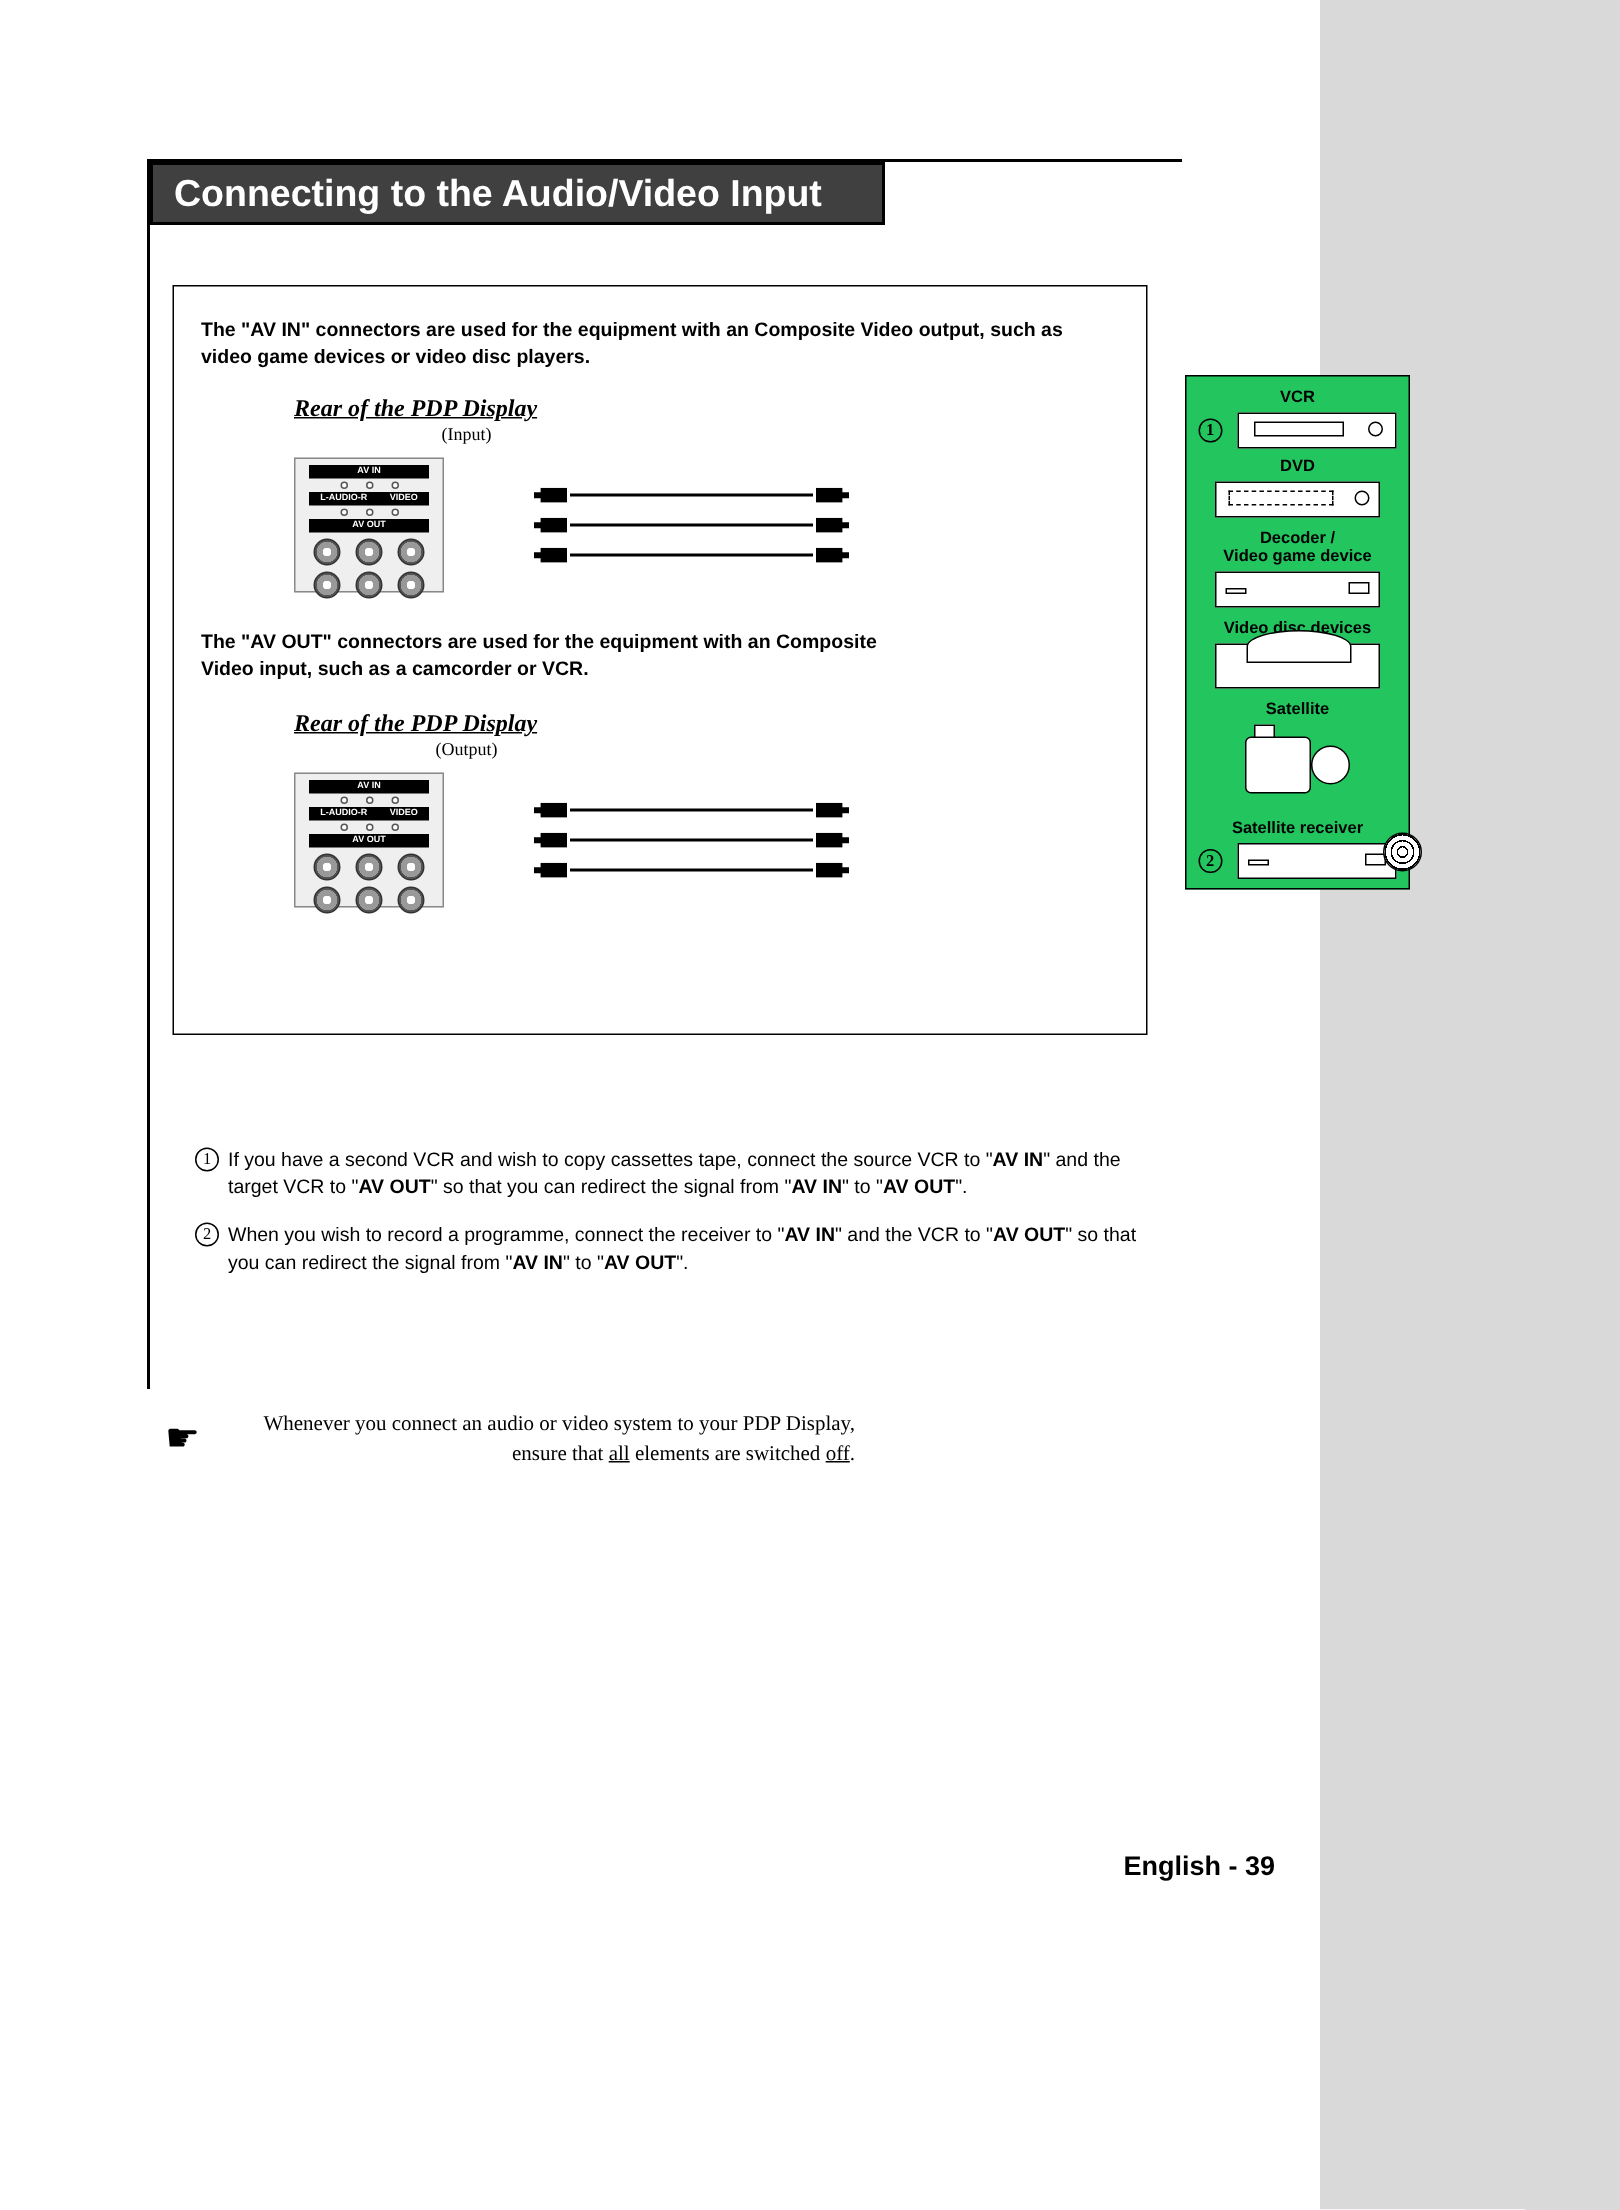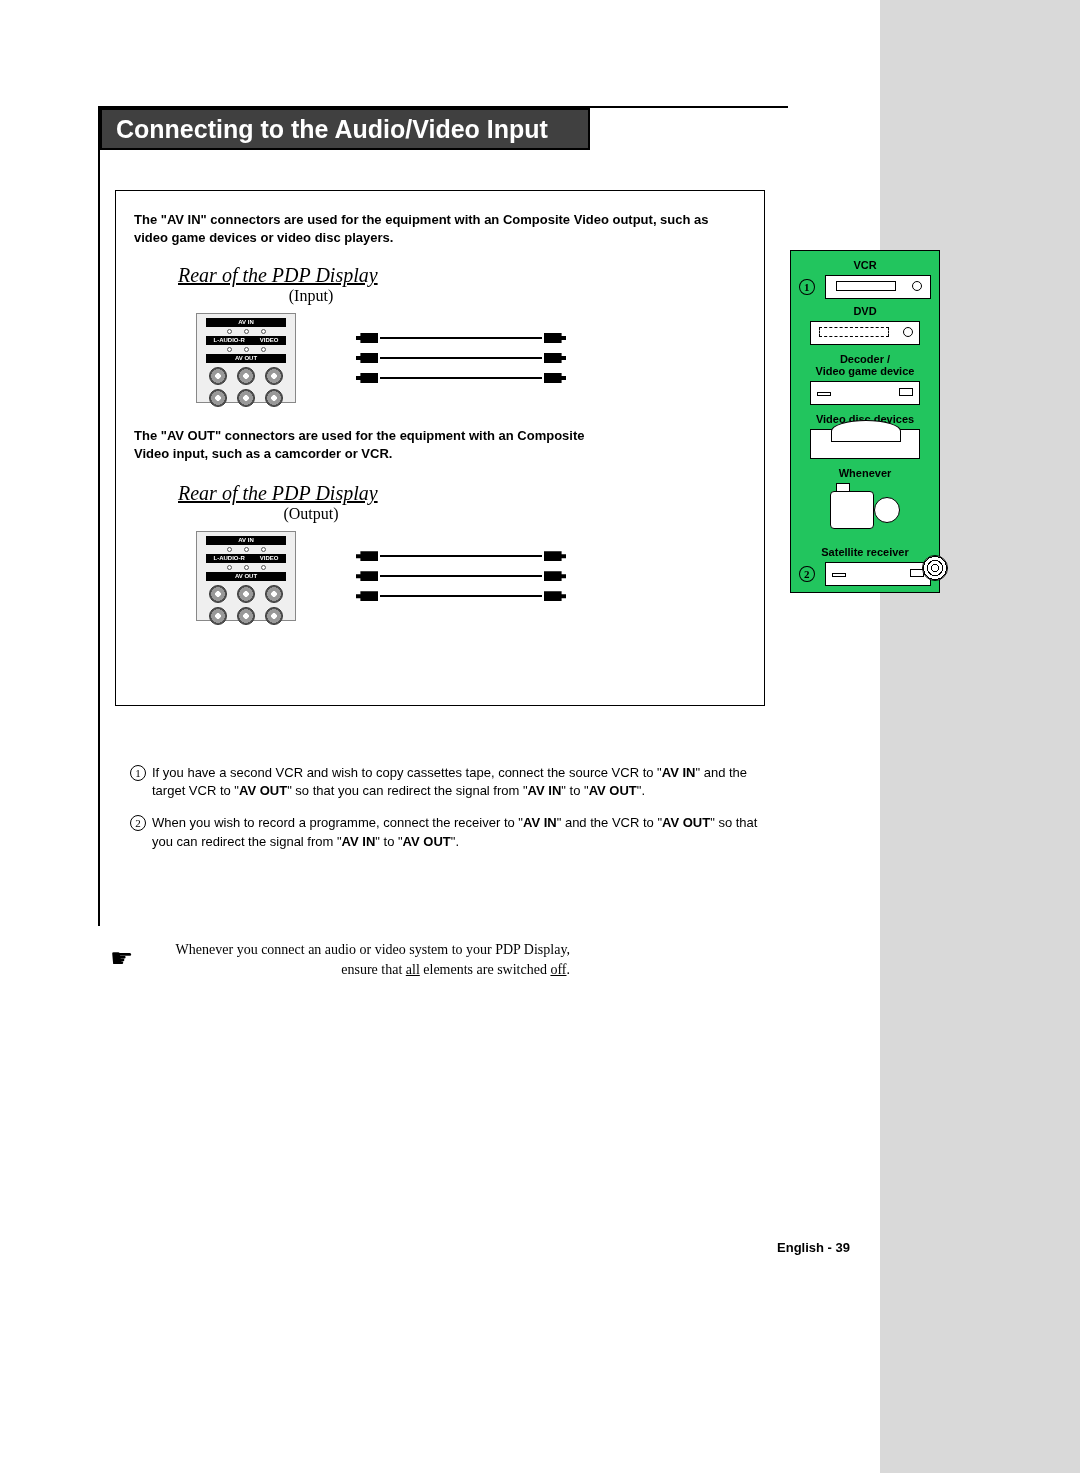--- a/index.html
+++ b/index.html
@@ -55,29 +55,29 @@
   }
   .intro {
     font-size: 13px;
     font-weight: bold;
     line-height: 1.35;
     margin-bottom: 18px;
   }
   .rear-title {
     font-family: Georgia, 'Times New Roman', serif;
     font-style: italic;
-    font-weight: normal;
-    font-size: 20px;
+    font-weight: bold;
+    font-size: 16px;
     text-decoration: underline;
     margin-top: 6px;
-    margin-left: 44px;
+    margin-left: 62px;
   }
   .sub-label {
     font-family: Georgia, 'Times New Roman', serif;
-    font-size: 16px;
+    font-size: 12px;
     text-align: center;
     width: 230px;
     margin-left: 62px;
   }
   .diagram-row {
     display: flex;
     align-items: center;
     margin: 8px 0 24px 62px;
   }
   .panel {
@@ -226,21 +226,21 @@
     margin-right: 14px;
     flex-shrink:0;
   }
   .tip-block p { margin-bottom: 10px; text-align: right;}
   .tip-block u { text-decoration: underline;}
   .page-footer {
     position: absolute;
     bottom: 218px;
     right: 230px;
     font-family: Arial, Helvetica, sans-serif;
-    font-size: 13px;
+    font-size: 18px;
     font-weight: bold;
   }
 </style>
 </head>
 <body>
 
 <div class="right-sidebar"></div>
 <div class="outer-frame"></div>
 
 <div class="title-bar">Connecting to the Audio/Video Input</div>
@@ -372,21 +372,21 @@
     <span>Video game device</span>
   </div>
   <div class="dev-box">
     <div style="position:absolute;top:10px;left:6px;width:14px;height:4px;border:1px solid #000;"></div>
     <div style="position:absolute;top:6px;right:6px;width:14px;height:8px;border:1px solid #000;"></div>
   </div>
   <div class="dev-label">Video disc devices</div>
   <div class="dev-box" style="height:30px;">
     <div style="position:absolute;top:-10px;left:20px;width:70px;height:22px;border:1px solid #000;border-radius:70px 70px 0 0/22px 22px 0 0;background:#fff;"></div>
   </div>
-  <div class="dev-label">Whenever</div>
+  <div class="dev-label">Satellite</div>
   <div class="camcorder">
     <div class="vf"></div>
       <div class="body"></div>
       <div class="lens"></div>
   </div>
   <div class="dev-label">Satellite receiver</div>
   <div class="dev-row" style="position:relative;">
     <span class="circ-num">2</span>
     <div class="dev-box" style="margin:0;position:relative;">
       <div style="position:absolute;top:10px;left:6px;width:14px;height:4px;border:1px solid #000;"></div>

